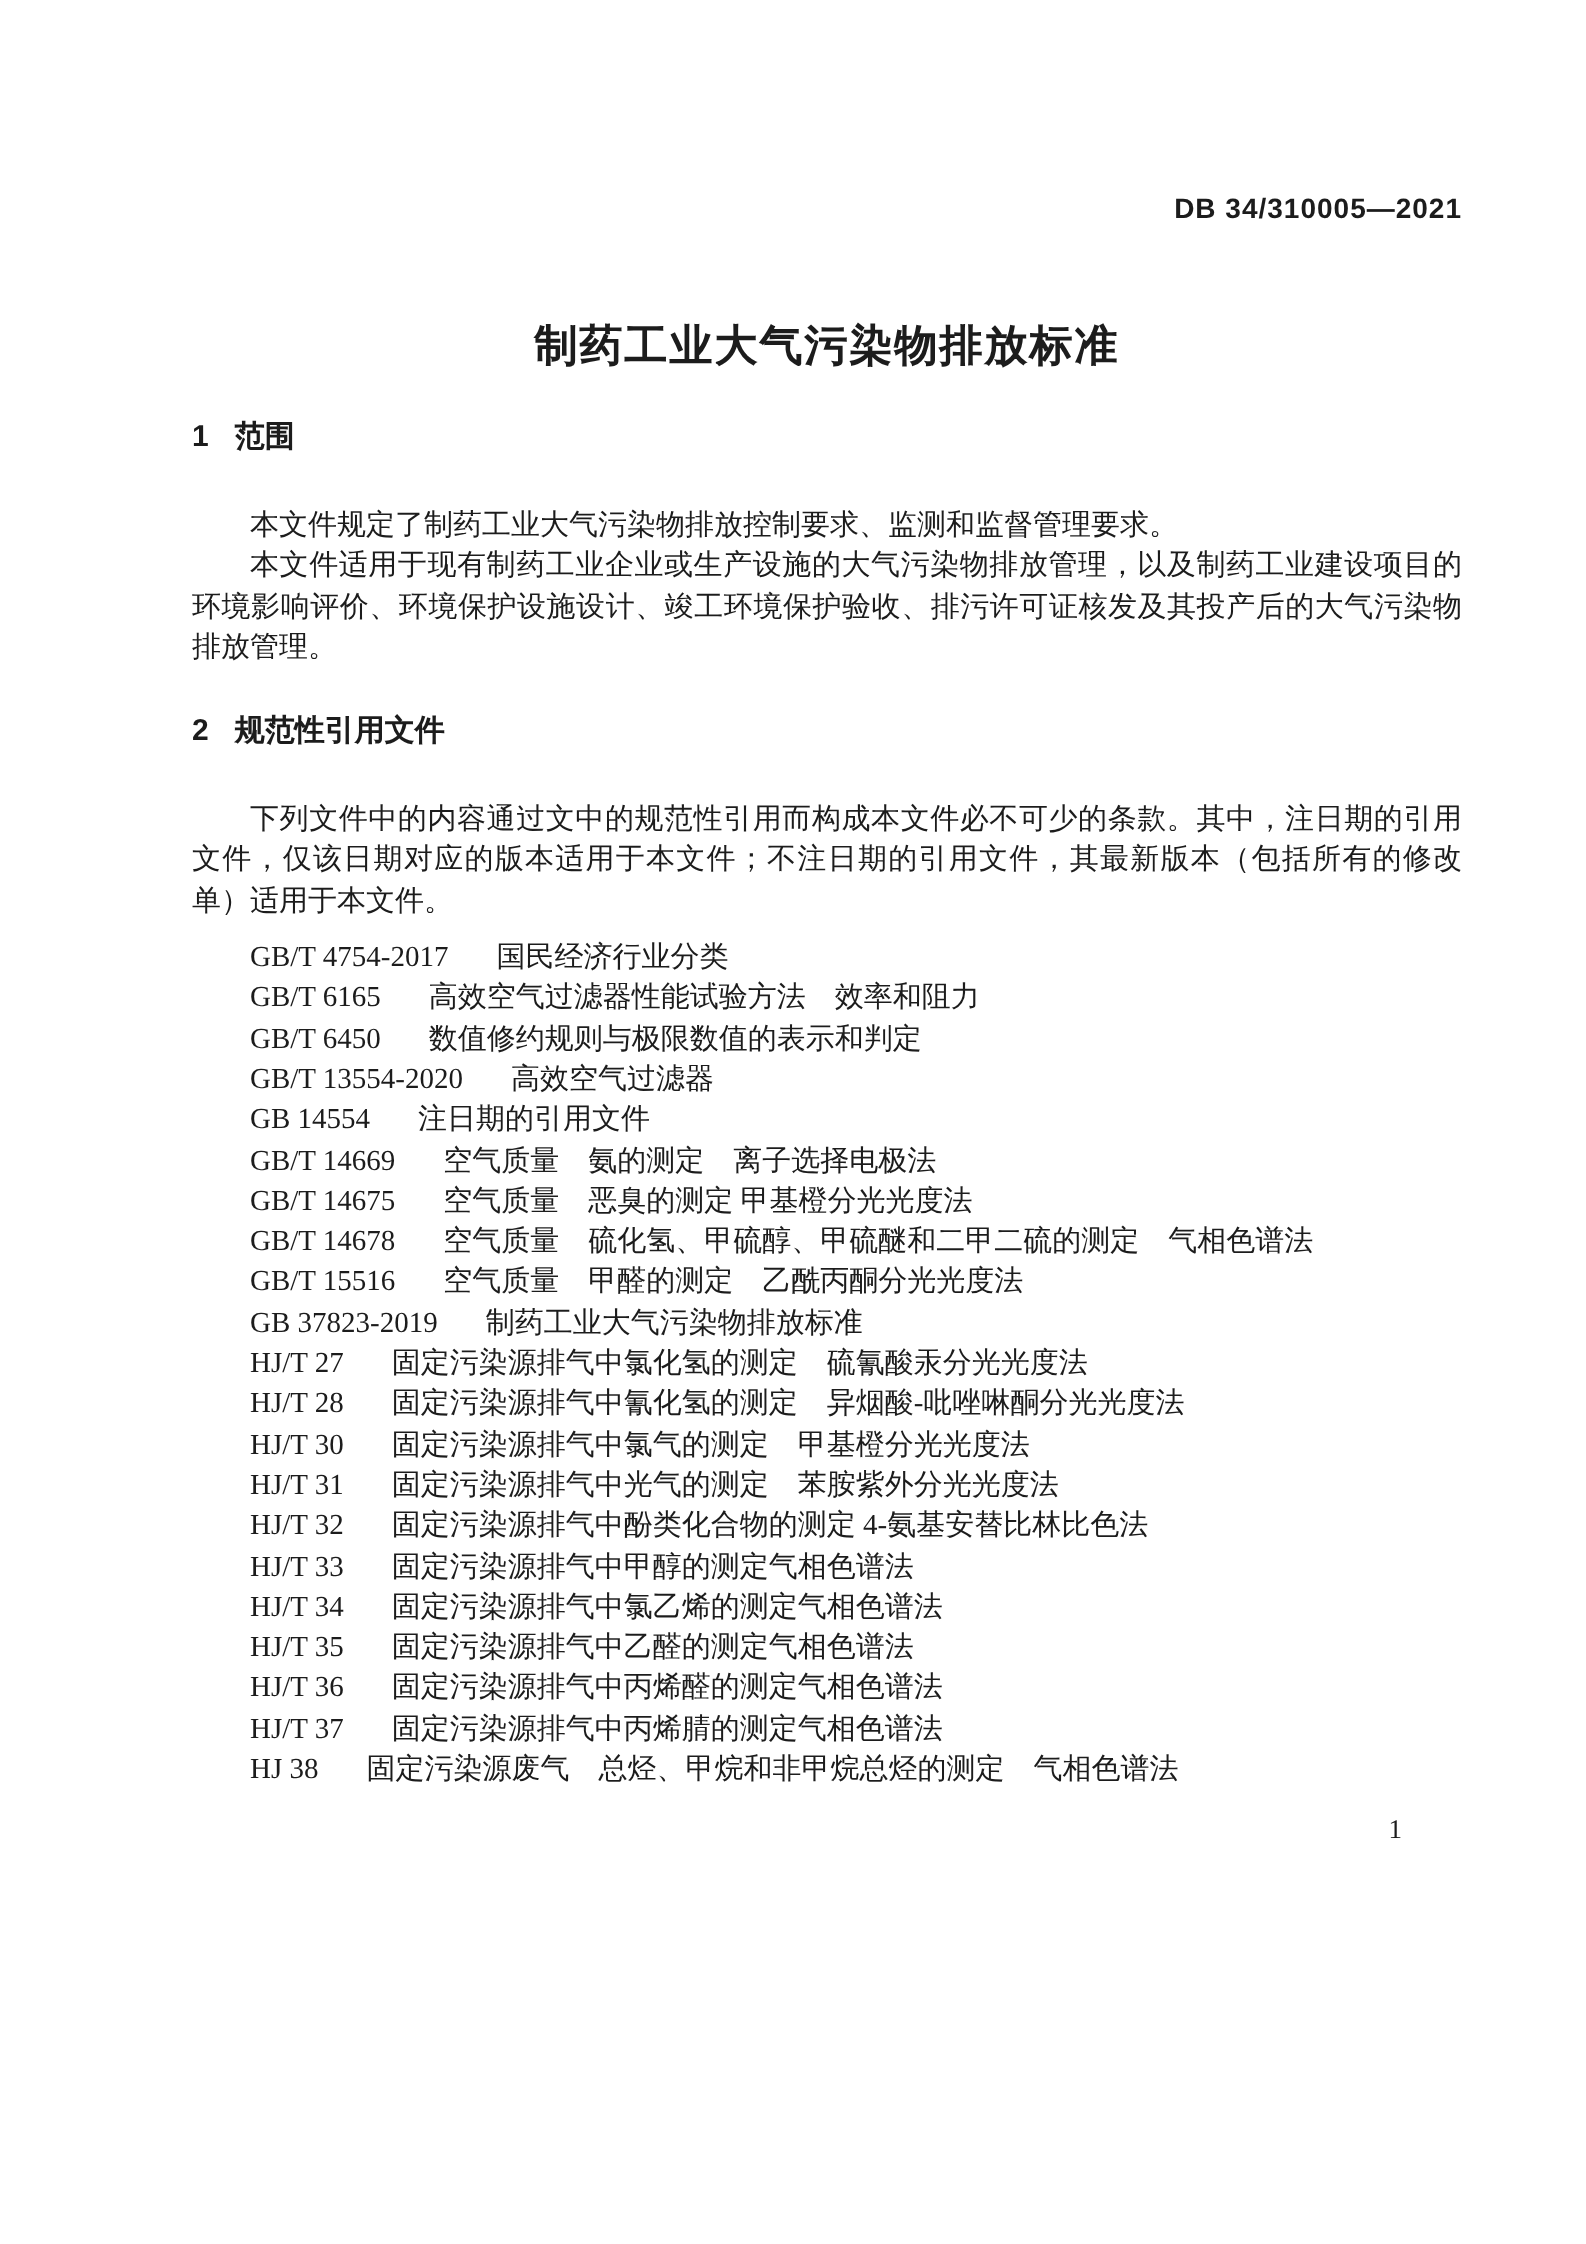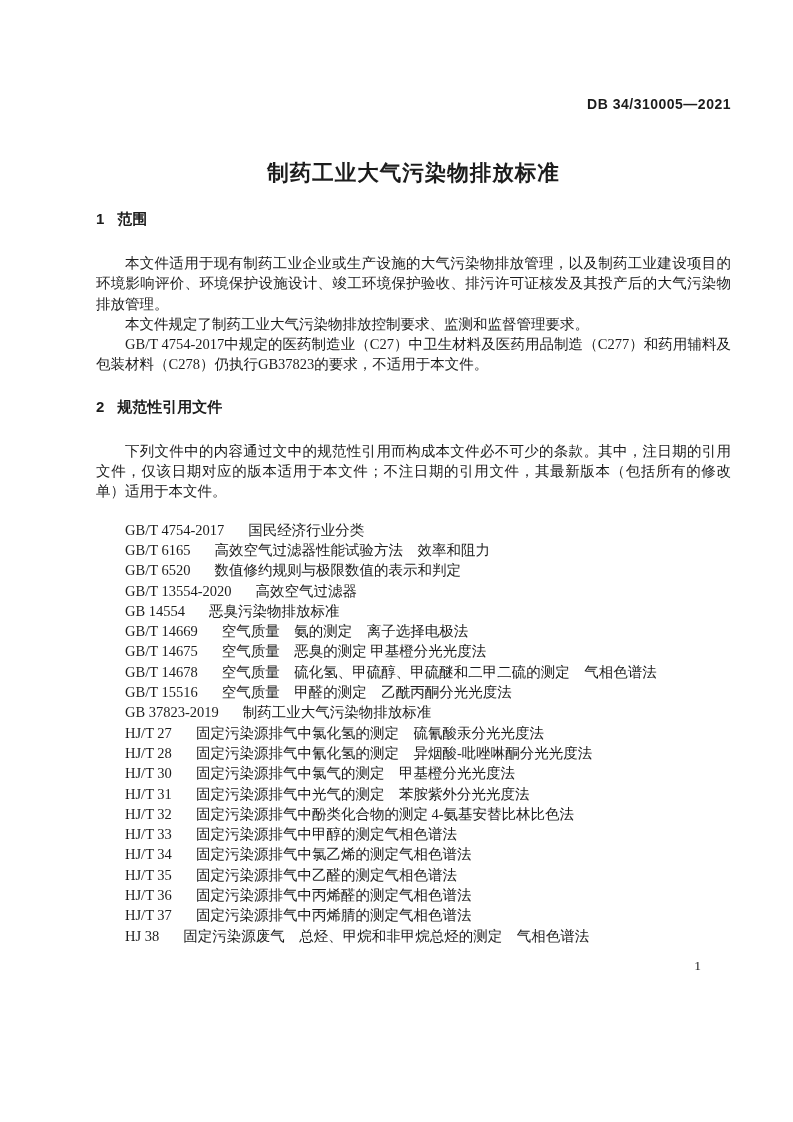--- a/index.html
+++ b/index.html
@@ -49,21 +49,21 @@
   #sec2-heading { margin-top: 23px; }
   .sec-num { display: inline-block; margin-right: 13px; }
   .paras { margin-top: 26px; }
   .paras p {
     margin: 0;
     font-size: 14.5px;
     line-height: 20.3px;
     text-align: justify;
     text-indent: 2em;
   }
-  .ref-list { margin-top: 18px; }
+  .ref-list { margin-top: 8px; }
   .ref-list p.ref-line {
     margin: 0;
     font-size: 14.5px;
     line-height: 20.3px;
     text-indent: 2em;
     white-space: nowrap;
   }
   .ref-code { margin-right: 24px; }
   .page-number {
     margin-top: 12px;
@@ -84,48 +84,47 @@
     </div>
 
     <h1 class="doc-title">制药工业大气污染物排放标准</h1>
 
     <section>
       <h2 class="sec-heading" id="sec1-heading">
         <span class="sec-num">1</span><span class="sec-title">范围</span>
       </h2>
       <div class="paras">
 
+          <p>本文件规定了制药工业大气污染物排放控制要求、监测和监督管理要求。</p>
+
           <p>本文件适用于现有制药工业企业或生产设施的大气污染物排放管理，以及制药工业建设项目的环境影响评价、环境保护设施设计、竣工环境保护验收、排污许可证核发及其投产后的大气污染物排放管理。</p>
 
-          <p>本文件规定了制药工业大气污染物排放控制要求、监测和监督管理要求。</p>
 
-
-          <p>GB/T 4754-2017中规定的医药制造业（C27）中卫生材料及医药用品制造（C277）和药用辅料及包装材料（C278）仍执行GB37823的要求，不适用于本文件。</p>
         </div>
     </section>
 
     <section>
       <h2 class="sec-heading" id="sec2-heading">
         <span class="sec-num">2</span><span class="sec-title">规范性引用文件</span>
       </h2>
       <div class="paras">
 
           <p>下列文件中的内容通过文中的规范性引用而构成本文件必不可少的条款。其中，注日期的引用文件，仅该日期对应的版本适用于本文件；不注日期的引用文件，其最新版本（包括所有的修改单）适用于本文件。</p>
         </div>
       <div class="ref-list">
 
           <p class="ref-line"><span class="ref-code">GB/T 4754-2017</span><span class="ref-title">国民经济行业分类</span></p>
 
           <p class="ref-line"><span class="ref-code">GB/T 6165</span><span class="ref-title">高效空气过滤器性能试验方法　效率和阻力</span></p>
 
-          <p class="ref-line"><span class="ref-code">GB/T 6520</span><span class="ref-title">数值修约规则与极限数值的表示和判定</span></p>
+          <p class="ref-line"><span class="ref-code">GB/T 6450</span><span class="ref-title">数值修约规则与极限数值的表示和判定</span></p>
 
           <p class="ref-line"><span class="ref-code">GB/T 13554-2020</span><span class="ref-title">高效空气过滤器</span></p>
 
-          <p class="ref-line"><span class="ref-code">GB 14554</span><span class="ref-title">恶臭污染物排放标准</span></p>
+          <p class="ref-line"><span class="ref-code">GB 14554</span><span class="ref-title">注日期的引用文件</span></p>
 
           <p class="ref-line"><span class="ref-code">GB/T 14669</span><span class="ref-title">空气质量　氨的测定　离子选择电极法</span></p>
 
           <p class="ref-line"><span class="ref-code">GB/T 14675</span><span class="ref-title">空气质量　恶臭的测定 甲基橙分光光度法</span></p>
 
           <p class="ref-line"><span class="ref-code">GB/T 14678</span><span class="ref-title">空气质量　硫化氢、甲硫醇、甲硫醚和二甲二硫的测定　气相色谱法</span></p>
 
           <p class="ref-line"><span class="ref-code">GB/T 15516</span><span class="ref-title">空气质量　甲醛的测定　乙酰丙酮分光光度法</span></p>
 
 

